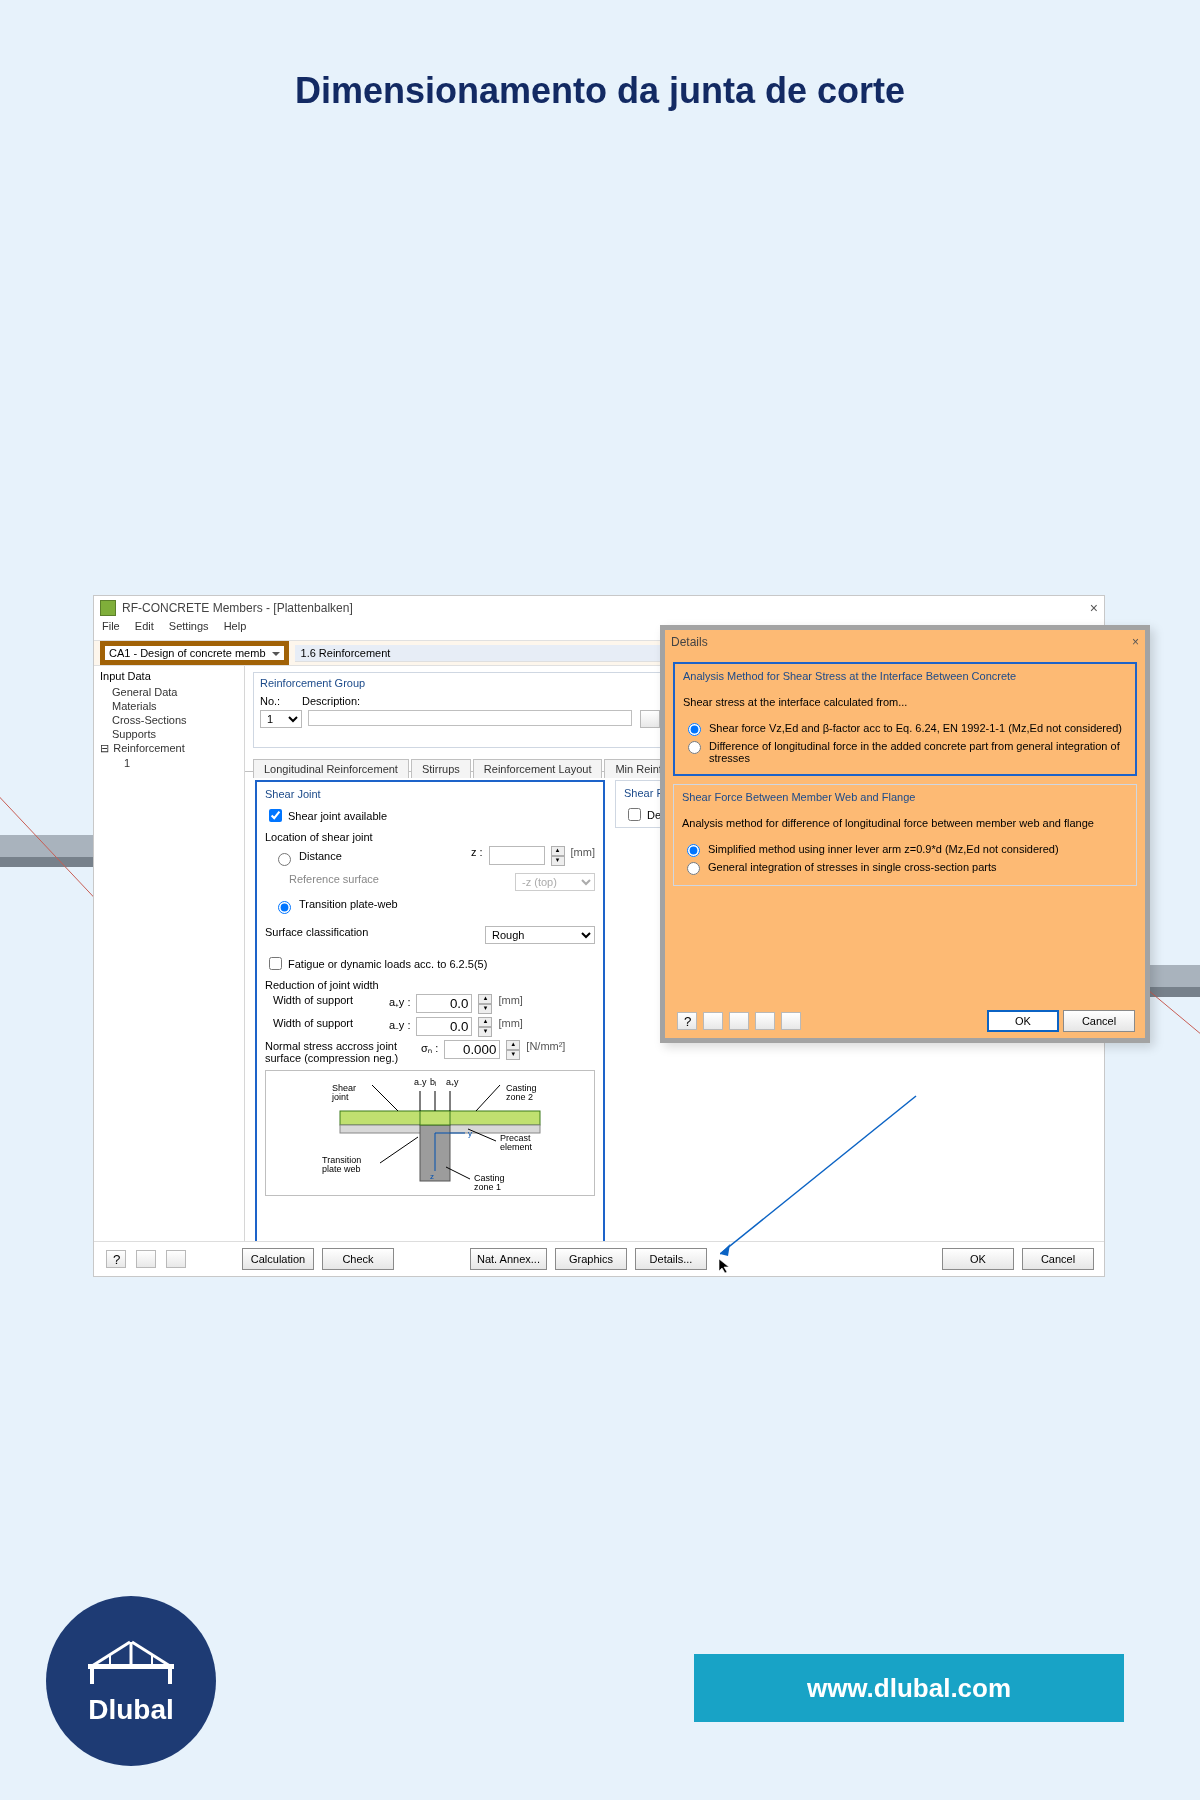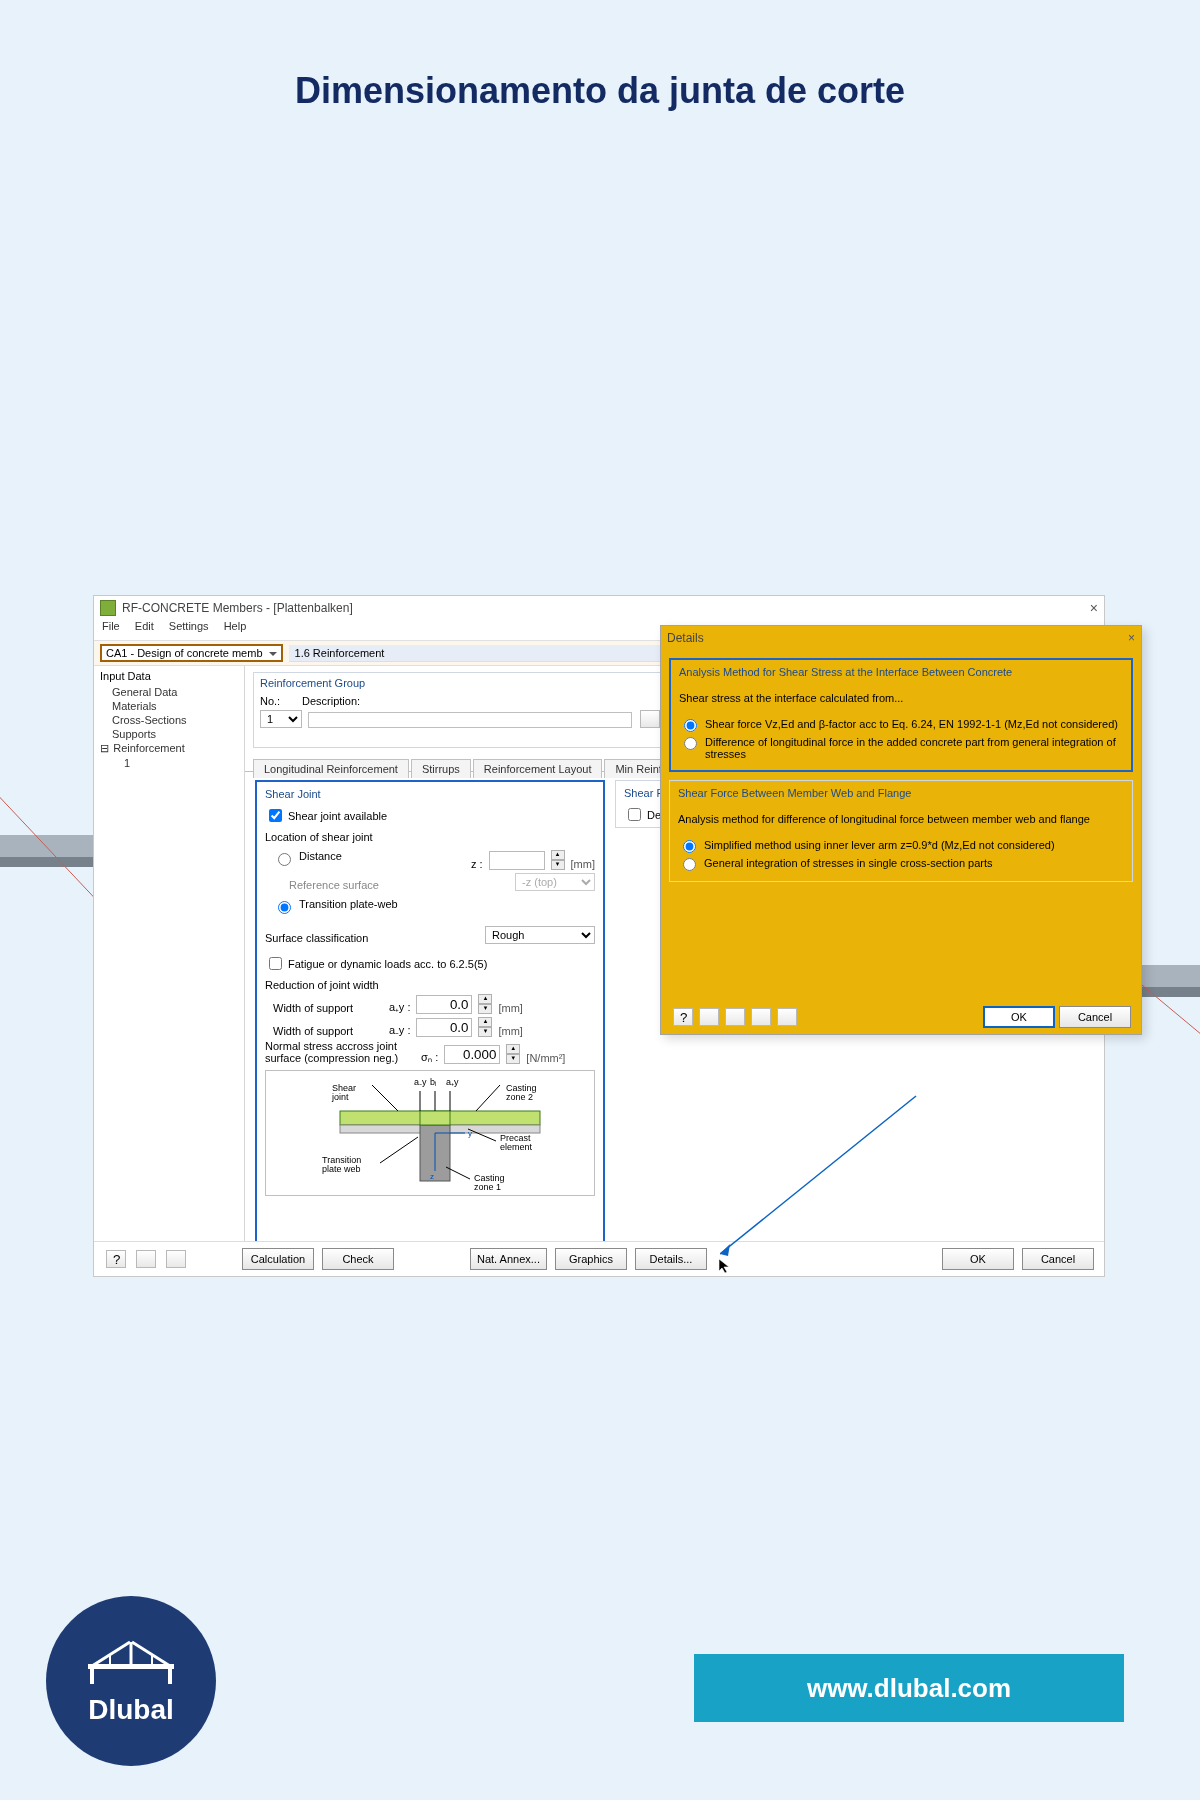--- a/index.html
+++ b/index.html
@@ -4,53 +4,53 @@
 <style>
 body{margin:0;font-family:"Segoe UI",Tahoma,sans-serif;font-size:11px;background:#e7f2fb;color:#000}
 .page{width:1200px;height:1800px;position:relative;overflow:hidden}
 .page-title{font-size:36px;font-weight:700;color:#132a63;text-align:center;padding:70px 0 0}
 .app-window{position:absolute;left:93px;top:595px;width:1010px;height:680px;background:#fff;border:1px solid #c8c8c8}
 .titlebar{display:flex;align-items:center;height:24px;padding:0 6px;font-size:12px;color:#444}
 .titlebar .close-x{margin-left:auto;color:#555;font-size:14px}
 .menubar{height:20px;padding:0 8px;border-bottom:1px solid #e0e0e0}
 .menubar span{margin-right:12px;color:#333}
 .subhead{display:flex;align-items:center;height:24px;padding:0 6px;gap:6px;background:#fdf6ec;border-bottom:1px solid #e0e0e0}
-.subhead .combo{background:#fff;border:2px solid #a16207;padding:1px 18px 1px 4px;position:relative;font-size:11px}
+.subhead .combo{background:#fff;border:5px solid #a16207;padding:1px 18px 1px 4px;position:relative;font-size:11px}
 .subhead .combo::after{content:"";position:absolute;right:4px;top:6px;border:4px solid transparent;border-top-color:#555}
 .heading-strip{background:#e7edf6;padding:2px 6px;color:#000;font-size:11px;border-bottom:1px solid #dfdfdf}
 .body-row{display:flex;height:590px}
 .tree-pane{width:138px;border-right:1px solid #d6d6d6;padding:4px 6px;font-size:11px;color:#333}
 .tree-pane .head{color:#000;margin-bottom:3px}
 .tree-pane .item{padding:1px 0 1px 12px;color:#333}
 .tree-pane .exp{color:#333;margin-right:4px}
 .main-pane{flex:1;display:flex;flex-direction:column}
 .group-row{display:flex;gap:8px;padding:6px 8px 4px}
 .group{border:1px solid #cfd7e2;flex:1;padding:4px 6px 8px}
 .group .gtitle{color:#1b4a8a;font-size:11px;margin-bottom:6px}
 .group input[type=text]{border:1px solid #bfbfbf;padding:1px 2px;font-size:11px;background:#fff}
 .tiny-btn{width:20px;height:18px;border:1px solid #b9b9b9;background:linear-gradient(#fff,#e8e8e8);margin-left:2px}
 .chk-lbl{display:flex;align-items:center;gap:3px;font-size:11px}
 .tab-strip{display:flex;padding:0 8px;border-bottom:1px solid #c0c0c0;gap:2px;font-size:11px}
 .tab{padding:3px 10px;border:1px solid #c0c0c0;border-bottom:none;background:#f4f4f4;color:#333;position:relative;top:7px}
 .tab.active{background:#fff}
 .tab-body{padding:8px 10px;display:flex;gap:10px;flex:1;position:relative}
 .fieldset{border:2px solid #1d63c9;padding:6px 8px 10px}
 .fieldset .ftitle{color:#1b4a8a;font-size:11px;margin-bottom:6px}
-.frow{display:flex;align-items:flex-end;gap:6px;margin:3px 0;font-size:11px}
+.frow{display:flex;align-items:flex-start;gap:6px;margin:3px 0;font-size:11px}
 .frow .lbl{flex:0 0 auto}
 .numbox{width:48px;border:1px solid #b9b9b9;text-align:right;padding:1px 3px;background:#fff}
 .spin{display:inline-flex;flex-direction:column}
 .spin span{width:12px;height:8px;border:1px solid #b0b0b0;background:#eee;font-size:7px;line-height:6px;text-align:center}
 .unit{color:#555}
 select{border:1px solid #b9b9b9;background:#fff;font-size:11px;padding:1px 2px}
 .diagram{border:1px solid #bfbfbf;background:#fff;height:124px;margin-top:6px;position:relative}
 .diagram svg{width:100%;height:100%}
 .cs-box{position:absolute;right:8px;top:36px;width:260px;background:#fff}
 .cs-group{border:1px solid #cfd7e2;padding:4px 6px}
-.details-dialog{position:absolute;left:660px;top:625px;width:480px;background:#eab308;border:1px solid #a3a3a3;box-shadow:4px 4px 10px rgba(0,0,0,.15)}
+.details-dialog{position:absolute;left:660px;top:625px;width:480px;background:#fdba74;border:5px solid #a3a3a3;box-shadow:4px 4px 10px rgba(0,0,0,.15)}
 .details-dialog .dtitlebar{display:flex;align-items:center;height:24px;padding:0 6px;font-size:12px;color:#444}
 .details-dialog .dtitlebar .close-x{margin-left:auto;color:#555}
 .dtab-strip{display:flex;padding:0 8px;border-bottom:1px solid #c0c0c0;gap:2px;font-size:11px}
 .dtab{padding:3px 10px;border:1px solid #c0c0c0;border-bottom:none;background:#fff;color:#333}
 .dtab.inactive{background:#f4f4f4}
 .dpanel{border:2px solid #1d63c9;margin:8px;padding:6px 8px}
 .dsub{color:#1b4a8a;margin-bottom:4px}
 .dtext{font-size:11px;margin:14px 0}
 .radio-row{display:flex;align-items:flex-start;gap:5px;font-size:11px;margin:4px 0}
 .radio-row .rb{margin-top:1px}

